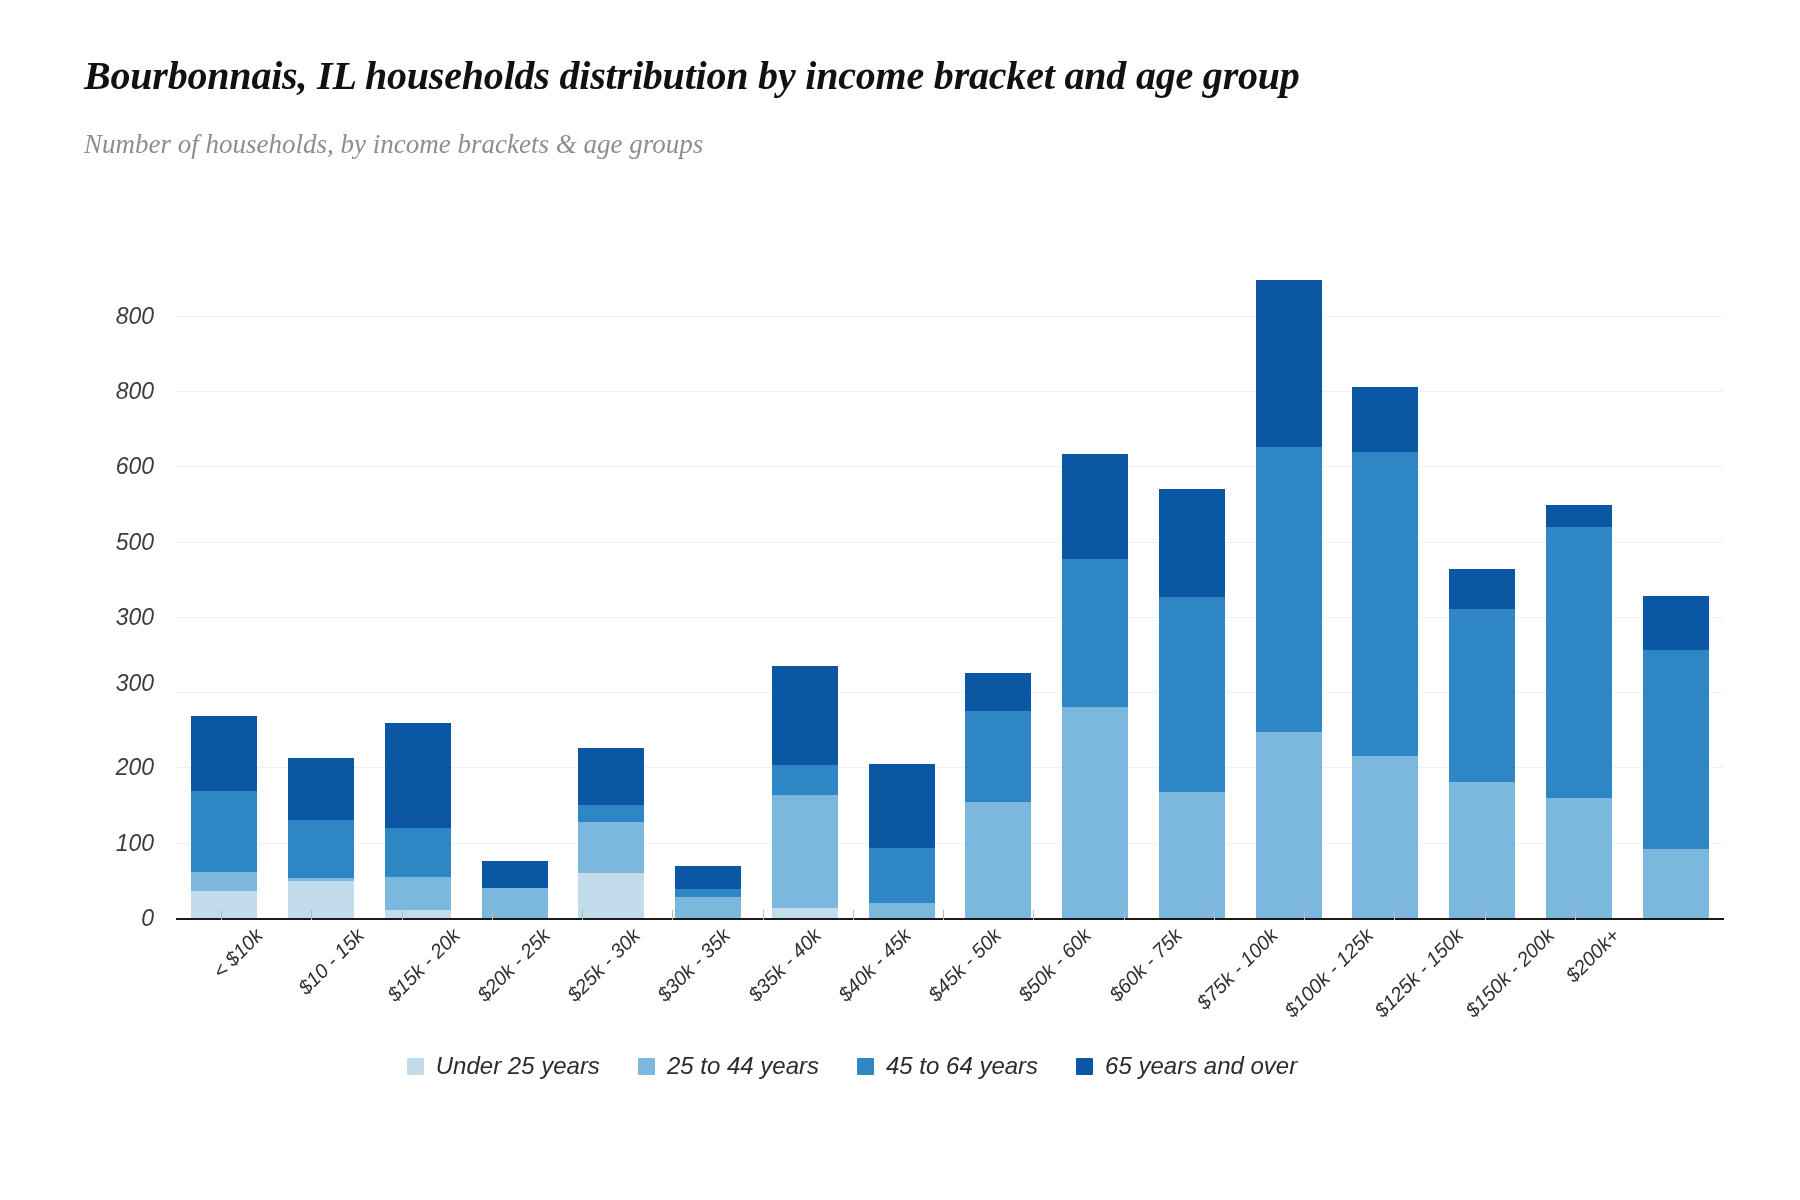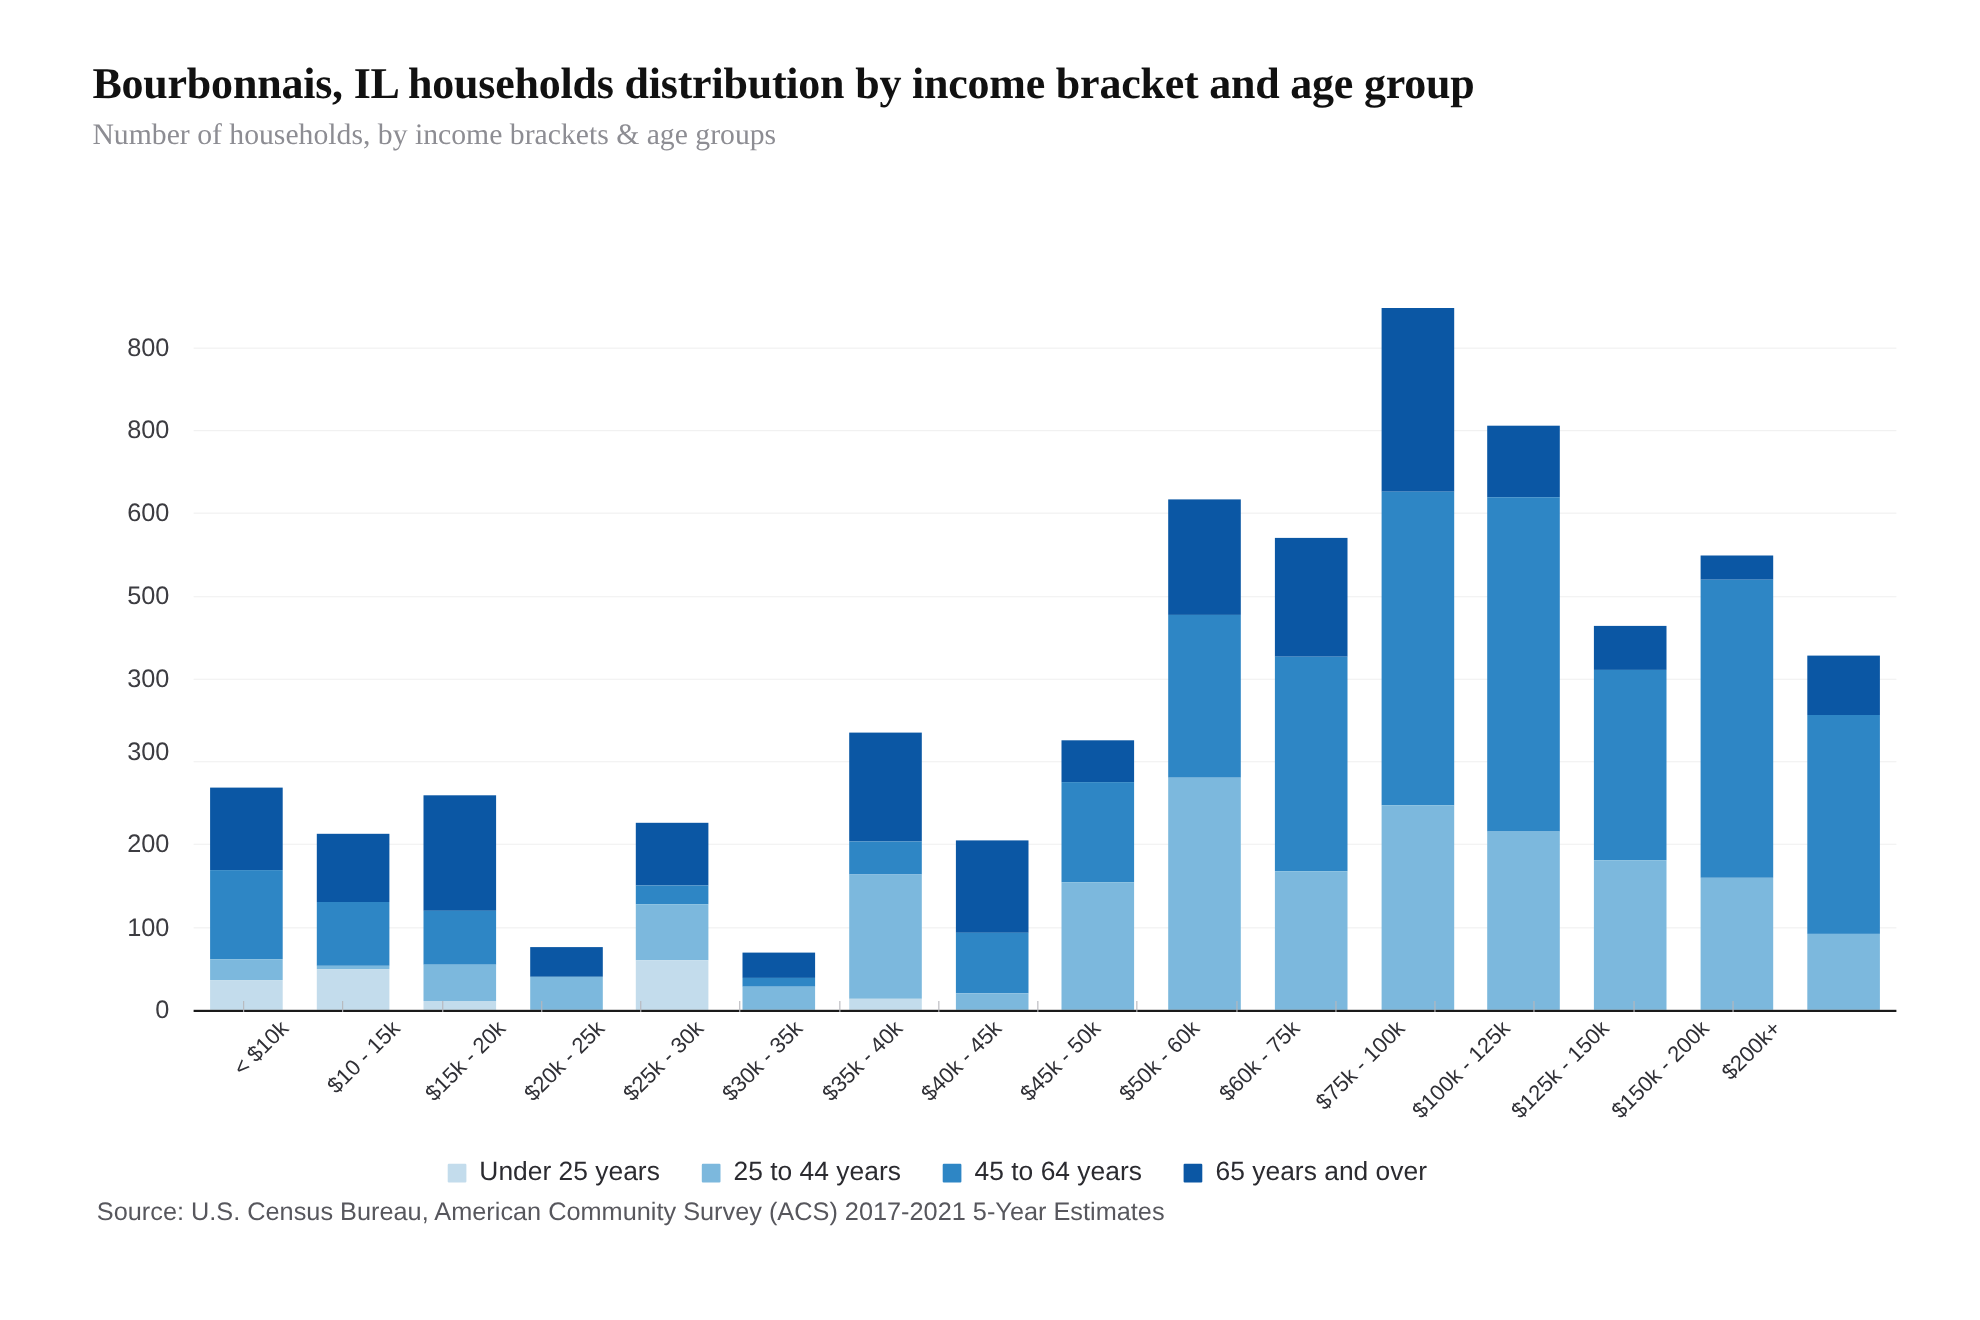--- a/index.html
+++ b/index.html
@@ -14,20 +14,21 @@
     overflow: hidden;
     font-family: "Liberation Sans", sans-serif;
     position: relative;
   }
 
   .page {
     position: relative;
     width: 1704px;
     height: 1200px;
     box-sizing: border-box;
+    font-style: italic;
   }
 
   
   .header {
     position: absolute;
     left: 84px;
     top: 52px;
     width: 1600px;
   }
   .chart-title {
@@ -39,21 +40,21 @@
     margin: 0;
     letter-spacing: -0.2px;
     max-width: 1580px;
   }
   .chart-subtitle {
     font-family: "Liberation Serif", serif;
     font-weight: normal;
     font-size: 27px;
     line-height: 1.3;
     color: #8d8d93;
-    margin: 6px 0 0 0;
+    margin: 28px 0 0 0;
   }
 
   
   .plot-area {
     position: absolute;
     left: 84px;
     top: 278px;
     width: 1640px;
     height: 640px;
   }
@@ -440,15 +441,14 @@
       <div class="legend-item">
         <span class="legend-swatch" style="background: rgb(46, 134, 197);"></span>
         <span class="legend-label">45 to 64 years</span>
       </div>
       <div class="legend-item">
         <span class="legend-swatch" style="background: rgb(11, 87, 164);"></span>
         <span class="legend-label">65 years and over</span>
       </div>
     </div>
 
-  <div class="source">Source: U.S. Census Bureau, American Community Survey (ACS) 2017-2021 5-Year Estimates</div>
 
 </div>
 
 </body></html>

